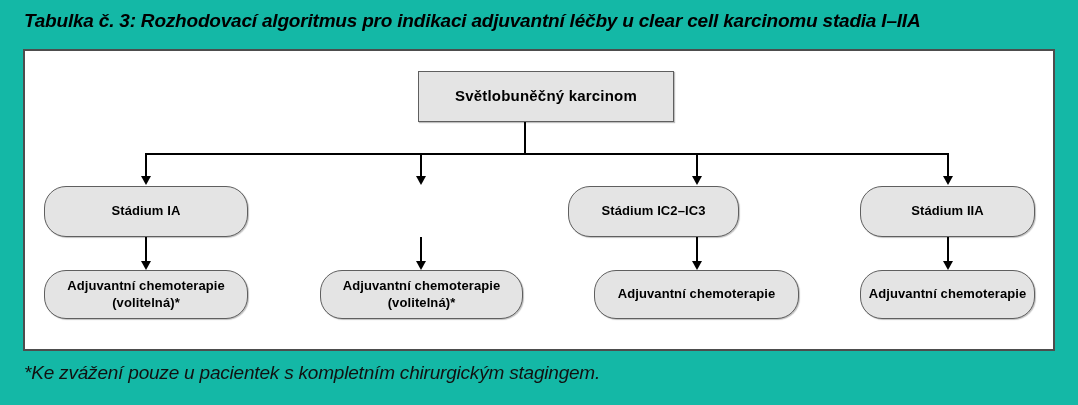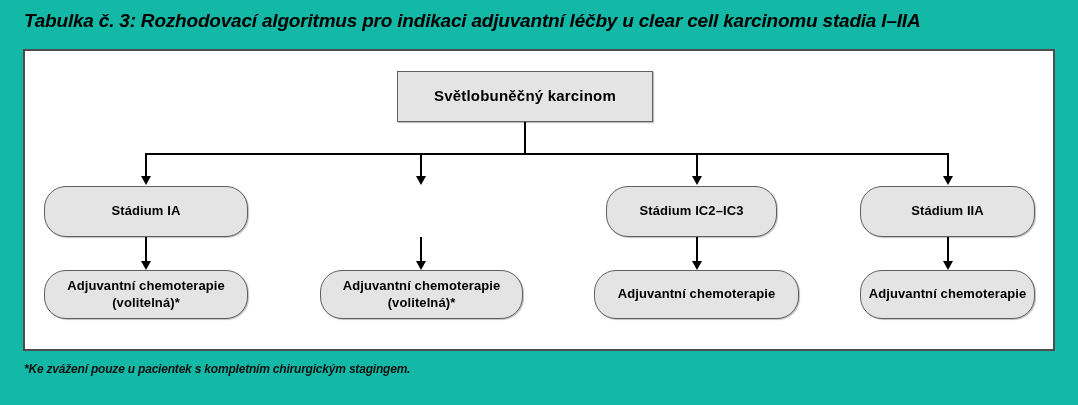--- a/index.html
+++ b/index.html
@@ -75,38 +75,38 @@
     width: 0;
     height: 0;
     border-left: 5.5px solid transparent;
     border-right: 5.5px solid transparent;
     border-top: 9px solid var(--connector);
   }
   .footnote {
     position: absolute;
     left: 24px;
     top: 362px;
-    font-size: 12px;
+    font-size: 19px;
     font-style: italic;
-    font-weight: 700;
+    font-weight: 400;
     color: #111111;
     letter-spacing: -0.2px;
     white-space: nowrap;
   }
 </style>
 </head>
 <body>
 
 <div class="canvas">
 
   <div class="fig-title">Tabulka č. 3: Rozhodovací algoritmus pro indikaci adjuvantní léčby u clear cell karcinomu stadia I–IIA</div>
 
   <div class="frame"></div>
 
-  <div class="node root" style="left:397px; top:71px; width:256px; height:51px;">
+  <div class="node root" style="left:418px; top:71px; width:256px; height:51px;">
     <div>Světlobuněčný karcinom</div>
   </div>
 
   <div class="vline" style="left:524px; top:122px; height:32px;"></div>
 
   <div class="hline" style="left:145px; top:153px; width:804px;"></div>
 
   <div class="vline" style="left:145px; top:153px; height:24px;"></div>
   <div class="ahead" style="left:141px; top:176px;"></div>
 
@@ -115,21 +115,21 @@
 
   <div class="vline" style="left:696px; top:153px; height:24px;"></div>
   <div class="ahead" style="left:692px; top:176px;"></div>
 
   <div class="vline" style="left:947px; top:153px; height:24px;"></div>
   <div class="ahead" style="left:943px; top:176px;"></div>
 
   <div class="node stage" style="left:44px; top:186px; width:204px; height:51px;">
     <div>Stádium IA</div>
   </div>
-  <div class="node stage" style="left:606px; top:186px; width:171px; height:51px;">
+  <div class="node stage" style="left:568px; top:186px; width:171px; height:51px;">
     <div>Stádium IC2–IC3</div>
   </div>
   <div class="node stage" style="left:860px; top:186px; width:175px; height:51px;">
     <div>Stádium IIA</div>
   </div>
 
   <div class="vline" style="left:145px; top:237px; height:25px;"></div>
   <div class="ahead" style="left:141px; top:261px;"></div>
 
   <div class="vline" style="left:420px; top:237px; height:25px;"></div>

